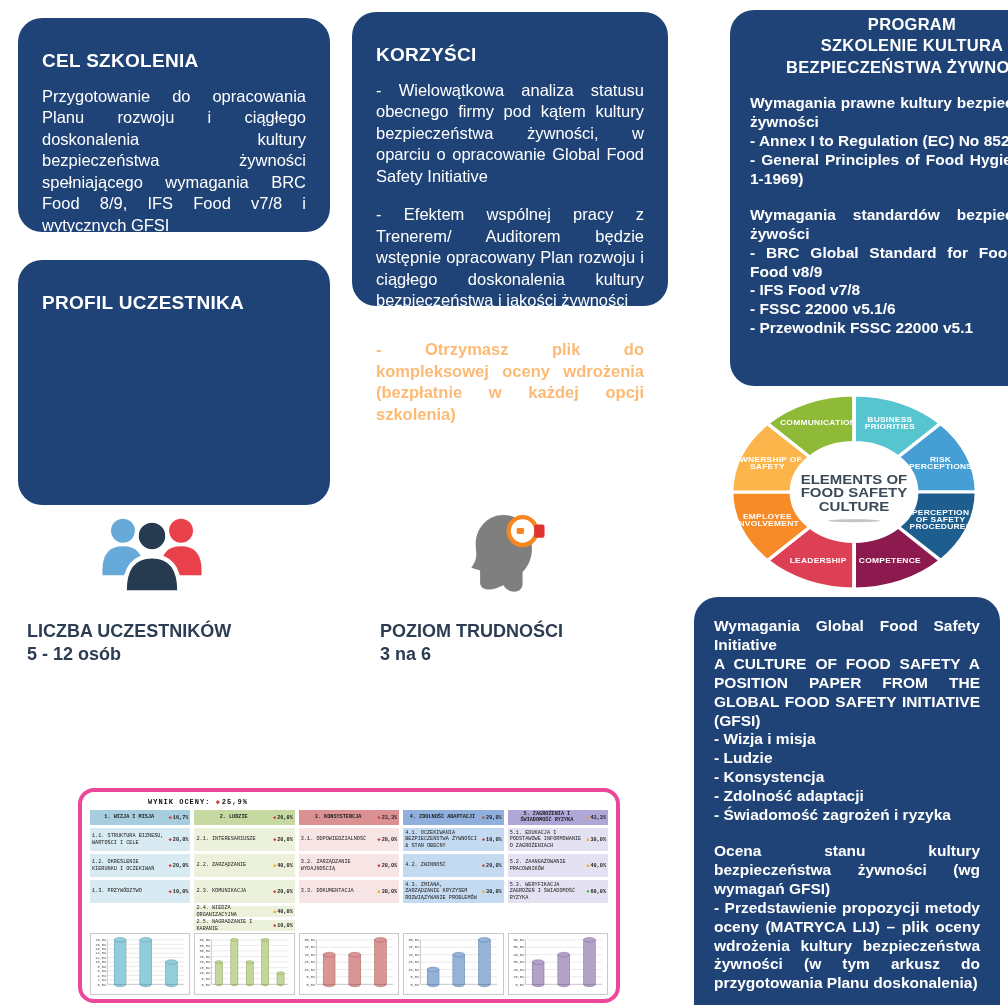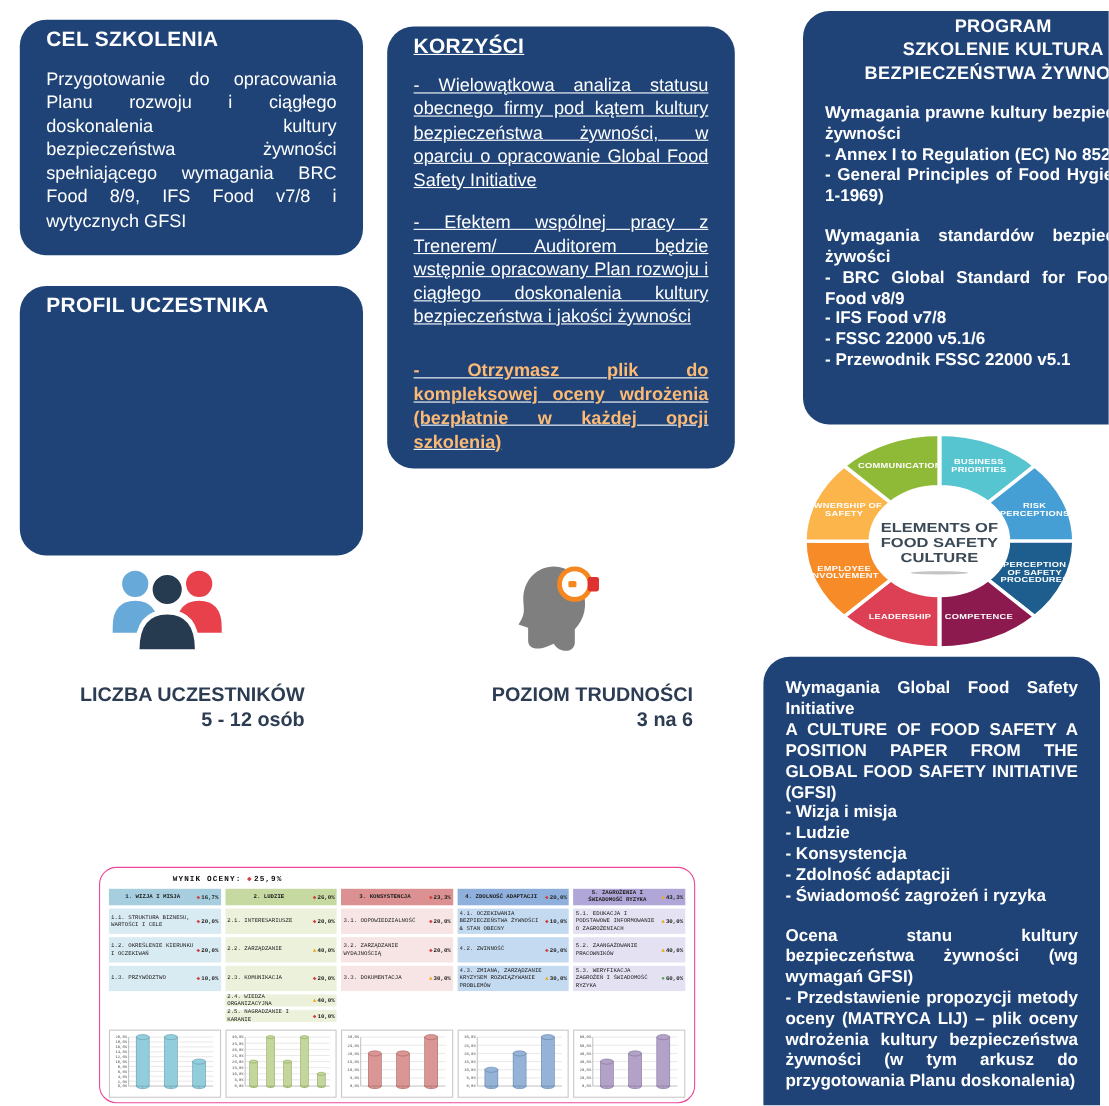--- a/index.html
+++ b/index.html
@@ -1,42 +1,42 @@
 <!DOCTYPE html>
 <html><head>
 <meta charset="utf-8">
 <style>
   html,body{margin:0;padding:0;background:#fff;}
   .page{position:relative;width:1008px;height:1005px;background:#fff;overflow:hidden;
         font-family:"Liberation Sans","DejaVu Sans",sans-serif;}
   
   .card{position:absolute;background:#1f4377;color:#fff;border-radius:24px;
-        padding:8px 24px;box-sizing:border-box;}
+        padding:32px 24px;box-sizing:border-box;}
   .card h2{margin:0 0 14px 0;font-size:19px;letter-spacing:.3px;font-weight:700;}
   .card p{margin:0 0 17px 0;font-size:16.5px;line-height:1.3;text-align:justify;}
   .card p:last-child{margin-bottom:0;}
   .preline{white-space:pre-line;font-weight:bold;}
   .card .title-center{font-size:16.5px;text-align:center;line-height:1.3;margin-bottom:16px;}
   .card .small-body{font-size:15.5px;line-height:1.22;}
   .highlight{color:#fdba74;font-weight:700;}
   
-  .badge{position:absolute;width:250px;text-align:right;color:#2c3c52;}
+  .badge{position:absolute;width:250px;text-align:left;color:#2c3c52;}
   .badge svg{display:block;margin:0 auto 26px auto;}
   .badge-label{font-weight:700;font-size:18px;line-height:1.25;}
   
   .wheel-wrap{position:absolute;left:729px;top:393px;width:250px;height:198px;}
   .wheel-wrap svg{width:100%;height:100%;}
   .wheel-label{fill:#fff;font-weight:700;font-size:13.5px;text-anchor:middle;
                font-family:"Liberation Sans",sans-serif;letter-spacing:.4px;}
   .wheel-center-text{fill:#3b4a56;font-weight:700;font-size:24px;text-anchor:middle;
                font-family:"Liberation Sans",sans-serif;}
   
   .matrix{position:absolute;left:78px;top:788px;width:542px;height:215px;background:#fff;
-          border:1px solid #ec4899;border-radius:16px;box-sizing:border-box;
-          font-family:"Liberation Mono","DejaVu Sans Mono",monospace;margin-left:12px;}
+          border:4px solid #ec4899;border-radius:16px;box-sizing:border-box;
+          font-family:"Liberation Mono","DejaVu Sans Mono",monospace;}
   .matrix-inner{position:relative;width:100%;height:100%;padding:6px 8px 4px 8px;
           box-sizing:border-box;display:flex;flex-direction:column;}
   .mresult{padding-left:58px;font-size:7px;font-weight:700;color:#111;letter-spacing:1px;}
   .mresult .mic{font-size:7px;}
   .matrix-cols{display:flex;gap:4px;margin-top:4px;}
   .mcol{flex:1;display:flex;flex-direction:column;gap:3px;min-width:0;}
   .mhead{height:15px;display:flex;align-items:center;padding:0 2px;font-weight:700;
          font-size:5.2px;color:#222;}
   .mhead .mlabel{flex:1;text-align:center;line-height:1.15;}
   .mcell{height:23px;display:flex;align-items:center;padding:0 2px;font-size:5.2px;color:#222;}
@@ -57,21 +57,21 @@
 
   <div class="card" style="left:18px;top:18px;width:312px;height:214px;">
     <h2>CEL SZKOLENIA</h2>
     <p>Przygotowanie do opracowania Planu rozwoju i ciągłego doskonalenia kultury bezpieczeństwa żywności spełniającego wymagania BRC Food 8/9, IFS Food v7/8 i wytycznych GFSI</p>
   </div>
 
   <div class="card" style="left:18px;top:260px;width:312px;height:245px;">
     <h2>PROFIL UCZESTNIKA</h2>
   </div>
 
-  <div class="card" style="left:352px;top:24px;width:316px;height:402px;text-decoration:underline;">
+  <div class="card" style="left:352px;top:12px;width:316px;height:294px;">
     <h2>KORZYŚCI</h2>
     <p>- Wielowątkowa analiza statusu obecnego firmy pod kątem kultury bezpieczeństwa żywności, w oparciu o opracowanie Global Food Safety Initiative</p>
     <p style="margin-bottom:28px">- Efektem wspólnej pracy z Trenerem/ Auditorem będzie wstępnie opracowany Plan rozwoju i ciągłego doskonalenia kultury bezpieczeństwa i jakości żywności</p>
     <p class="highlight">- Otrzymasz plik do kompleksowej oceny wdrożenia (bezpłatnie w każdej opcji szkolenia)</p>
   </div>
 
   <div class="card" style="left:730px;top:10px;width:364px;height:376px;padding:4px 20px;">
     <h2 class="title-center preline">PROGRAM
 SZKOLENIE KULTURA
 BEZPIECZEŃSTWA ŻYWNOŚCI</h2>

